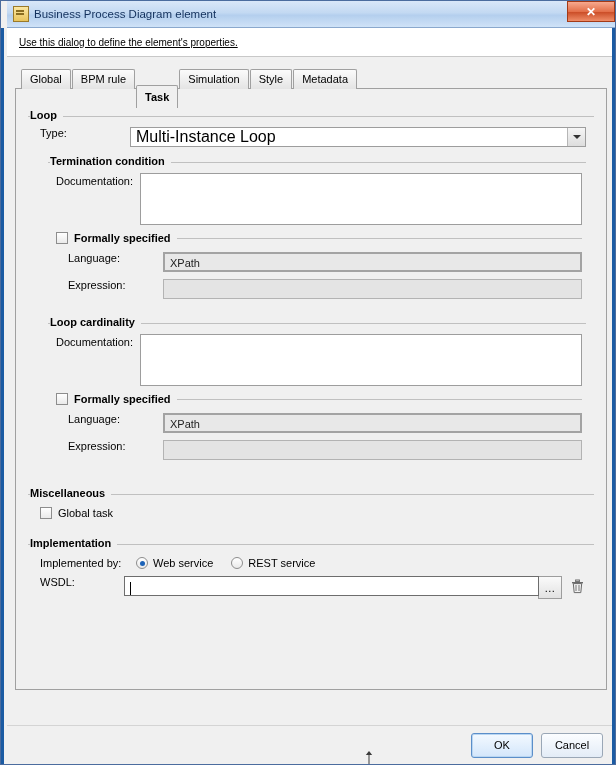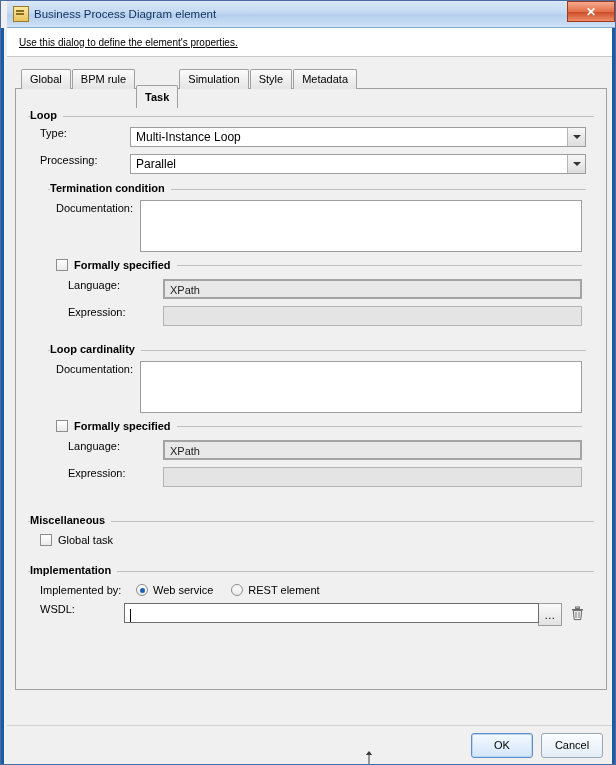--- a/index.html
+++ b/index.html
@@ -185,21 +185,21 @@
   .lbl-w2 { width: 84px; flex: none; }
   .lbl-w3 { width: 95px; flex: none; }
   
   .combo {
     flex: 1;
     height: 20px;
     border: 1px solid #9d9d9d;
     background: #ffffff;
     display: flex;
     align-items: center;
-    font-size: 12px;
+    font-size: 16px;
     padding-left: 5px;
     position: relative;
     box-sizing: border-box;
   }
   .combo .arrow-box {
     position: absolute;
     right: 0; top: 0;
     width: 17px; height: 18px;
     background: linear-gradient(to bottom, #f6f6f6, #dddddd);
     border-left: 1px solid #b6b6b6;
@@ -435,29 +435,20 @@
           <div class="row">
             <label class="lbl lbl-w1">Type:</label>
             <div class="combo">
               <span>Multi-Instance Loop</span>
               <span class="arrow-box">
                   <span class="arrow-down"></span>
                 </span>
             </div>
           </div>
 
-          <div class="row">
-            <label class="lbl lbl-w1">Processing:</label>
-            <div class="combo">
-              <span>Parallel</span>
-              <span class="arrow-box">
-                  <span class="arrow-down"></span>
-                </span>
-            </div>
-          </div>
 
           <div class="subgroup">
             <div class="sub-line"></div>
             <span class="sub-title">Termination condition</span>
             <div class="sub-body">
               <div class="row top">
                 <label class="lbl lbl-w2">Documentation:</label>
                 <div class="textarea"></div>
               </div>
               <div class="inline-group-head">
@@ -521,21 +512,21 @@
       <div class="group" style="">
         <div class="group-line"></div>
         <span class="group-title">Implementation</span>
         <div class="group-body" style="padding-top:8px;">
 
           <div class="row">
             <label class="lbl" style="width:96px;flex:none;">Implemented by:</label>
             <span class="radio checked"></span>
             <span style="margin-right:18px;">Web service</span>
             <span class="radio"></span>
-            <span>REST element</span>
+            <span>REST service</span>
           </div>
 
           <div class="row">
             <label class="lbl" style="width:84px;flex:none;">WSDL:</label>
             <div class="textbox focus-input" style="flex:1;"><span class="caret"></span></div>
             <div class="browse-btn">...</div>
             <div class="trash-btn">
               <svg width="13" height="15" viewBox="0 0 13 15" aria-hidden="true">
                 <rect x="1" y="3" width="11" height="1.4" fill="#6a6a6a"></rect>
                 <rect x="4.6" y="1" width="3.8" height="1.6" fill="none" stroke="#6a6a6a" stroke-width="1"></rect>

